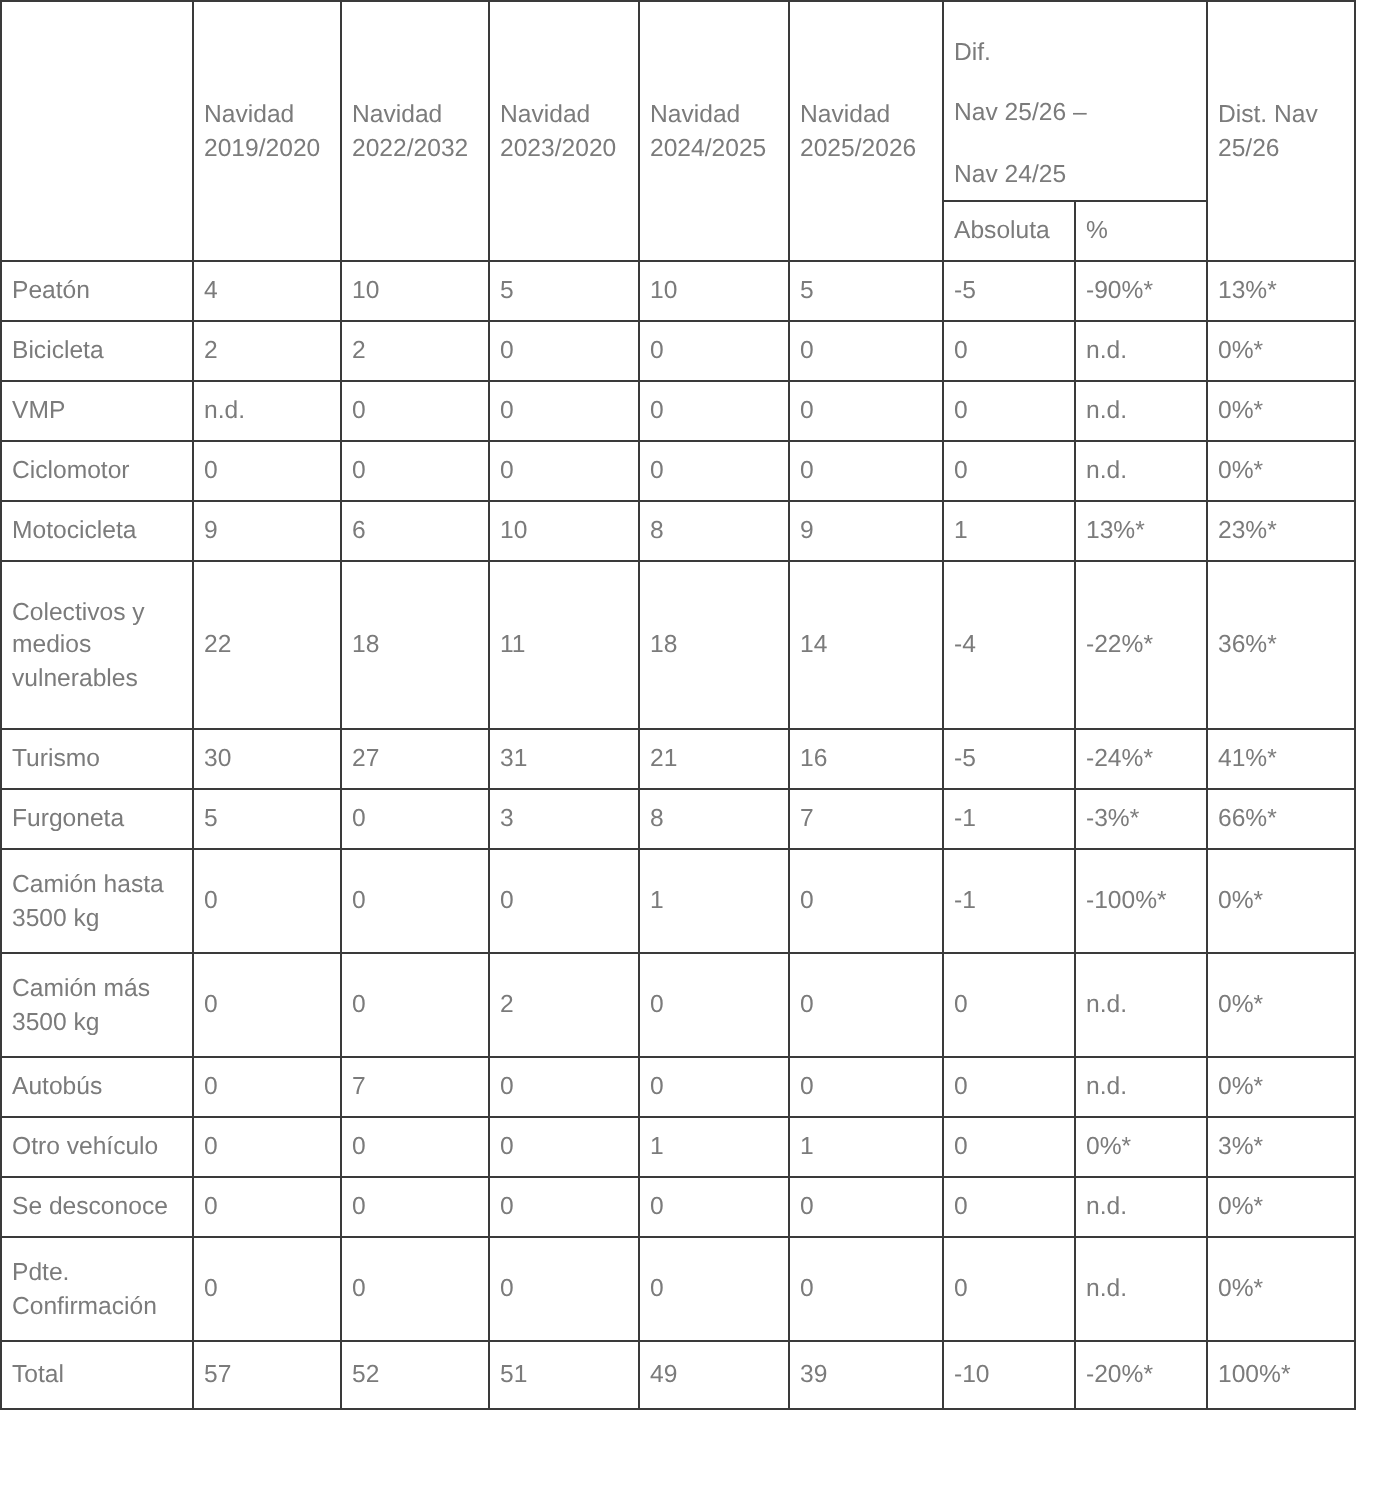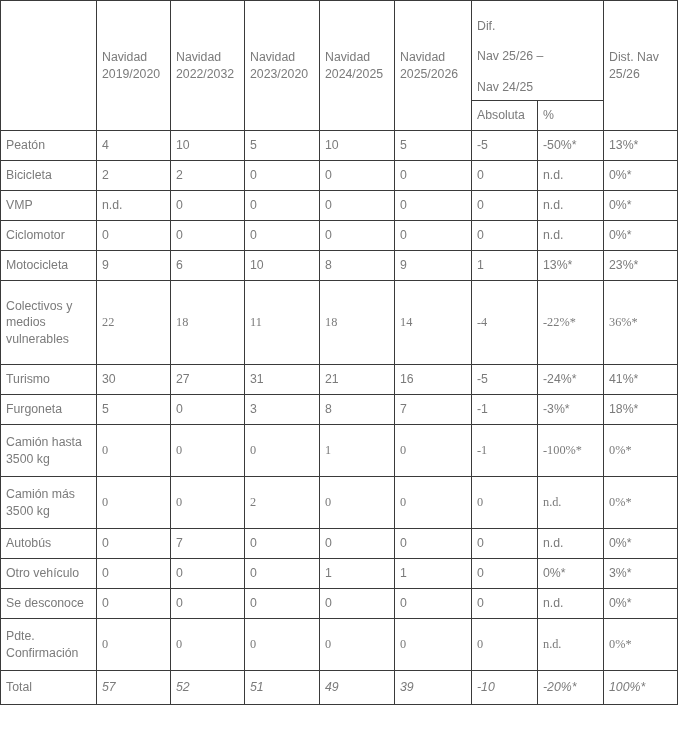--- a/index.html
+++ b/index.html
@@ -88,29 +88,29 @@
   }
   tr.emphasis td.rowlabel,
   tr.emphasis td.val {
     font-weight: bold;
   }
   tr.emphasis td.val { color: #4d4d4d; }
   tr.total td.rowlabel,
   tr.total td.val {
     font-weight: bold;
   }
-  tr.total td.val { color: #4d4d4d; font-style: italic; }
+  tr.total td.val { color: #4d4d4d; }
 
   tr.h-std td { height: 30px; }
   tr.h-two td { height: 52px; }
   tr.h-tall td { height: 84px; }
   tr.h-total td { height: 34px; }
 
   
-  tr.h-two td.val, tr.h-tall td.val { vertical-align: middle; font-family: Liberation Serif, serif; }
+  tr.h-two td.val, tr.h-tall td.val { vertical-align: middle; }
 </style>
 </head>
 <body>
 
 <table id="stats-table">
   <colgroup>
     <col class="c-label">
       <col class="c-y1">
       <col class="c-y2">
       <col class="c-y3">
@@ -142,21 +142,21 @@
   </thead>
   <tbody id="table-body">
       <tr class="h-std">
         <td class="rowlabel">Peatón</td>
         <td class="val">4</td>
         <td class="val">10</td>
         <td class="val">5</td>
         <td class="val">10</td>
         <td class="val">5</td>
         <td class="val">-5</td>
-        <td class="val">-50%*</td>
+        <td class="val">-90%*</td>
         <td class="val">13%*</td>
       </tr>
       <tr class="h-std">
         <td class="rowlabel">Bicicleta</td>
         <td class="val">2</td>
         <td class="val">2</td>
         <td class="val">0</td>
         <td class="val">0</td>
         <td class="val">0</td>
         <td class="val">0</td>
@@ -220,21 +220,21 @@
       </tr>
       <tr class="h-std">
         <td class="rowlabel">Furgoneta</td>
         <td class="val">5</td>
         <td class="val">0</td>
         <td class="val">3</td>
         <td class="val">8</td>
         <td class="val">7</td>
         <td class="val">-1</td>
         <td class="val">-3%*</td>
-        <td class="val">18%*</td>
+        <td class="val">66%*</td>
       </tr>
       <tr class="h-two">
         <td class="rowlabel">Camión hasta 3500 kg</td>
         <td class="val">0</td>
         <td class="val">0</td>
         <td class="val">0</td>
         <td class="val">1</td>
         <td class="val">0</td>
         <td class="val">-1</td>
         <td class="val">-100%*</td>

